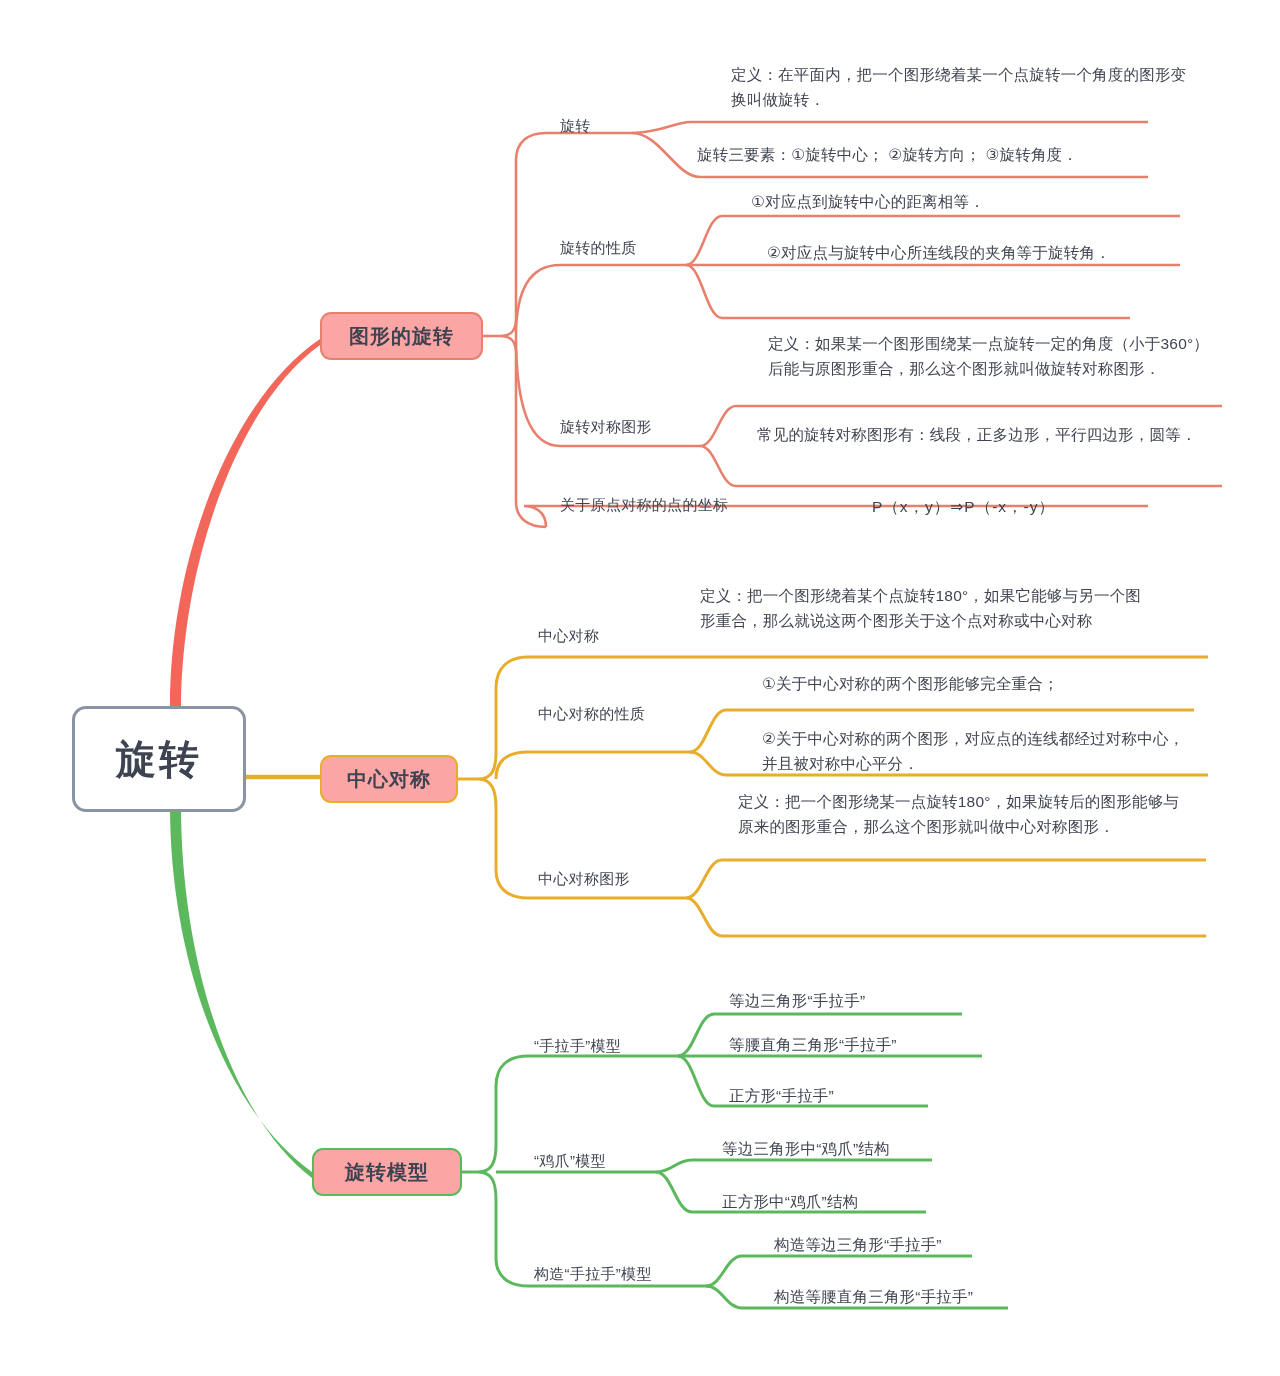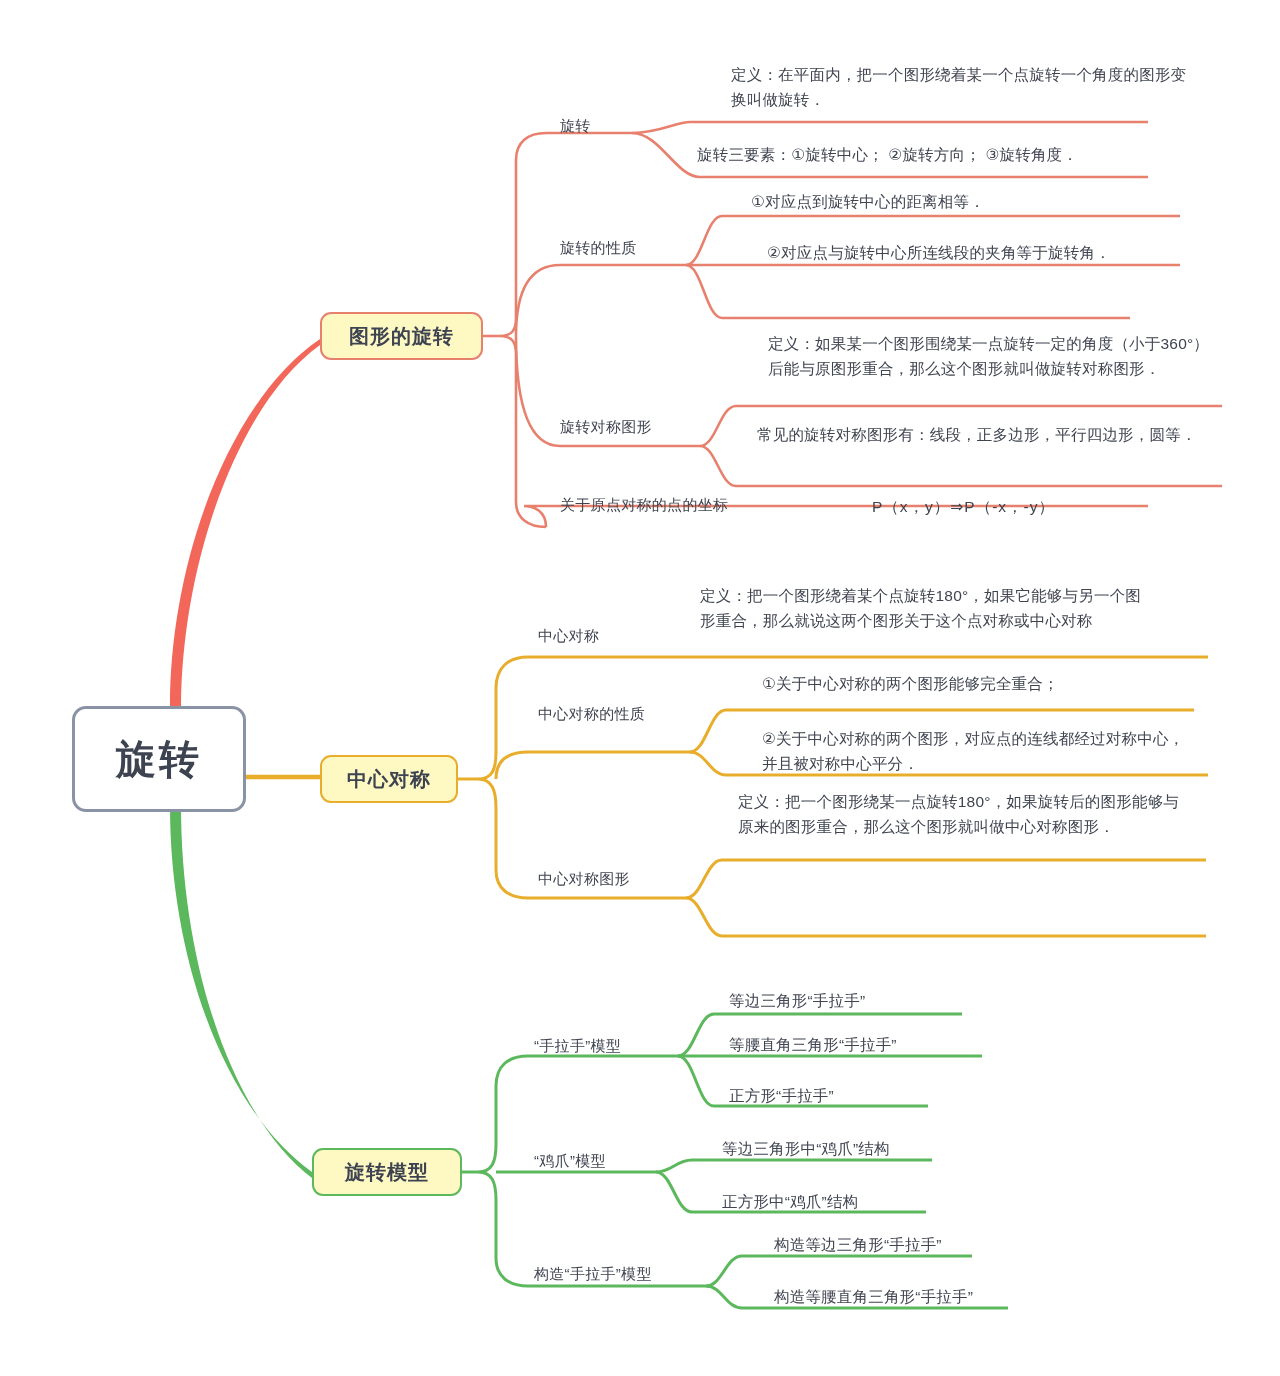--- a/index.html
+++ b/index.html
@@ -36,21 +36,21 @@
     font-weight:bold;
     color:#3d4350;
     letter-spacing:3px;
     line-height:1;
   }
   
   .branch-node{
     position:absolute;
     border:2.5px solid #e06b5a;
     border-radius:11px;
-    background:#fef9c3;
+    background:#fca5a5;
     display:flex;align-items:center;justify-content:center;
     z-index:6;
     padding:0 14px;
     box-sizing:border-box;
   }
   .branch-node .label{
     font-size:20px;
     font-weight:bold;
     color:#3d4350;
     white-space:nowrap;

